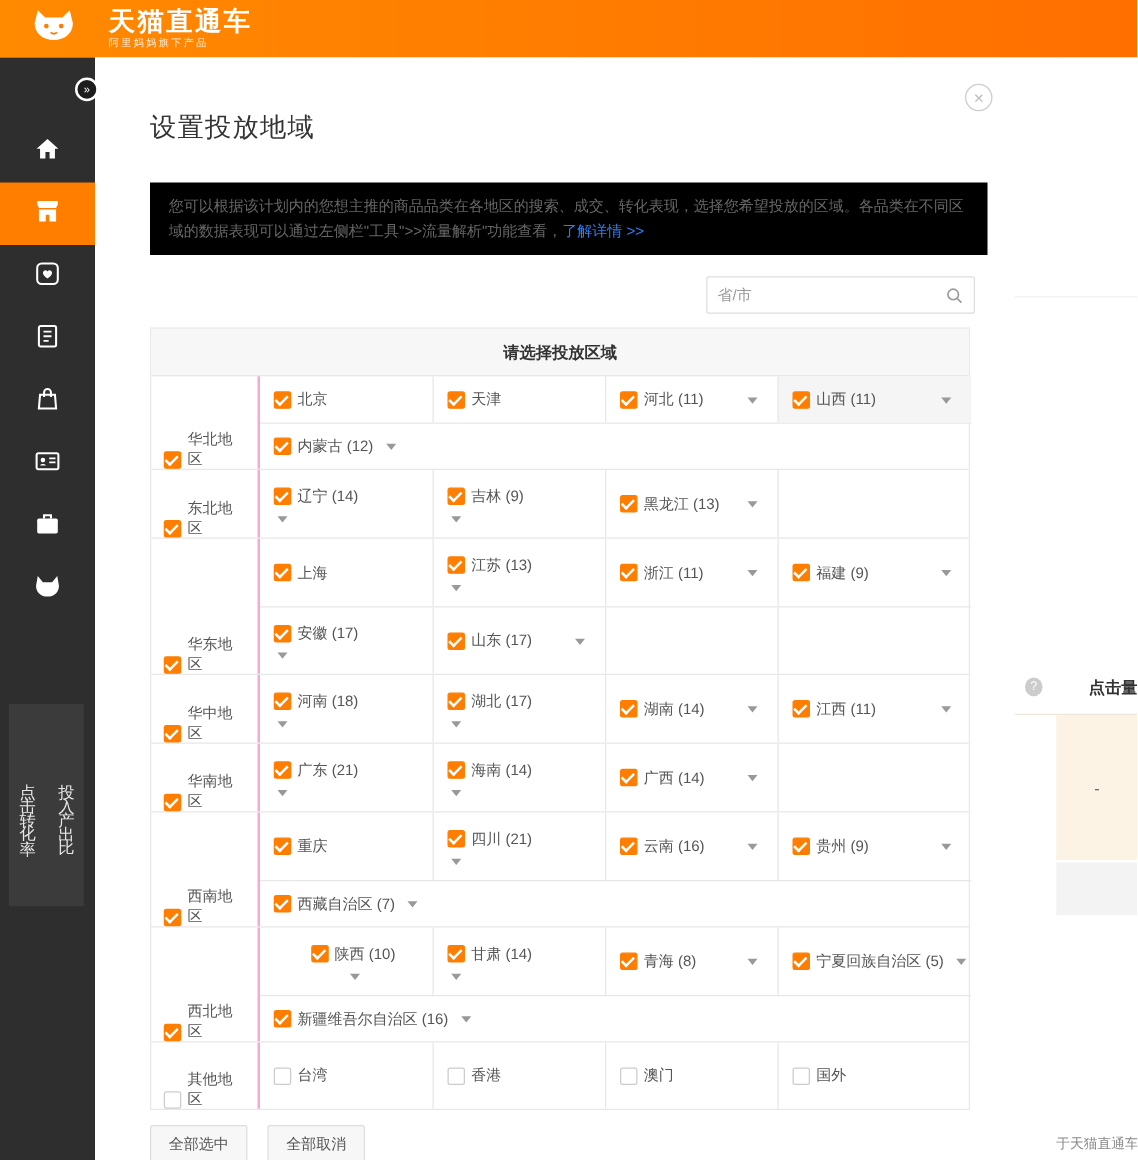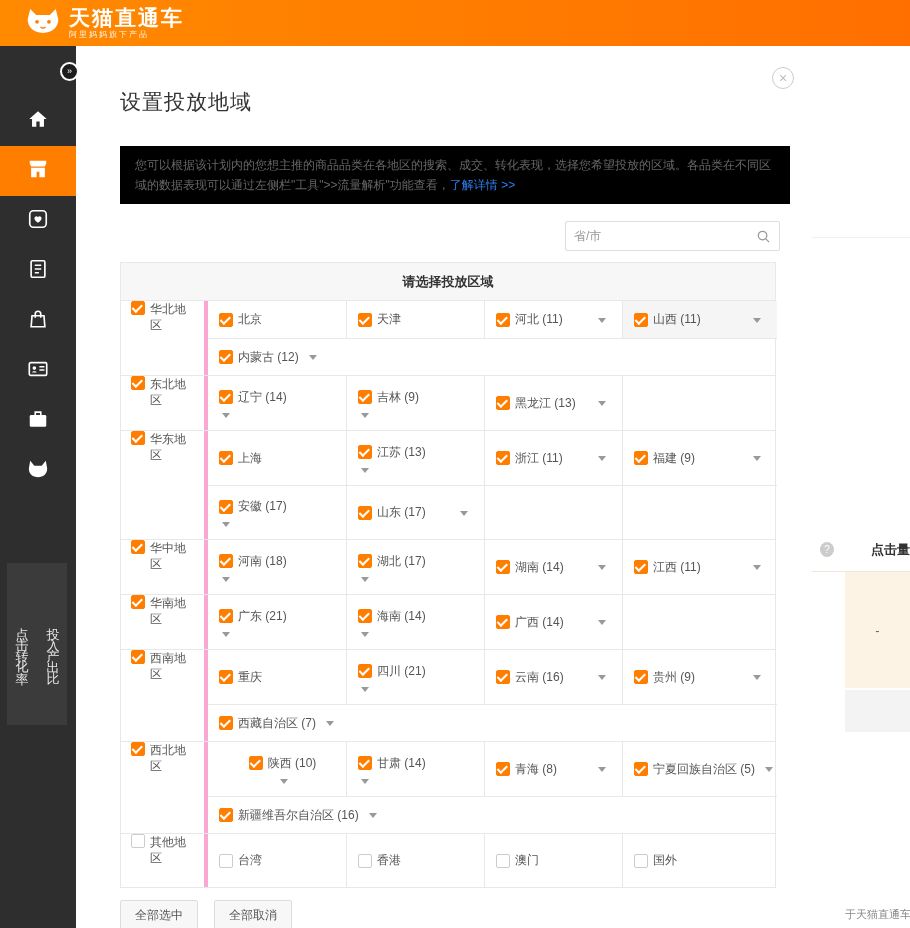--- a/index.html
+++ b/index.html
@@ -3,21 +3,21 @@
 <meta charset="utf-8">
 <style>
   * { margin:0; padding:0; box-sizing:border-box; }
   html,body { width:910px; height:928px; overflow:hidden; background:#fff;
     font-family:"Liberation Sans","DejaVu Sans",sans-serif; }
   .stage { position:relative; width:910px; height:928px; overflow:hidden; background:#fff; }
 
   
   .topbar { position:absolute; top:0; left:0; width:910px; height:46px;
     background:linear-gradient(90deg,#ff8a00,#ff6f00); display:flex; align-items:center; padding-left:26px; }
-  .logo { display:flex; align-items:center; gap:9px; }
+  .logo { display:flex; align-items:flex-start; gap:27px; }
   .logo-text .brand { color:#fff; font-size:21px; font-weight:bold; letter-spacing:2px; line-height:23px; }
   .logo-text .subbrand { color:rgba(255,255,255,.88); font-size:8px; letter-spacing:2px; }
 
   
   .sidebar { position:absolute; top:46px; left:0; width:76px; height:882px; background:#2e2e2e; padding-top:50px; }
   .side-item { width:76px; height:50px; display:flex; align-items:center; justify-content:center; cursor:pointer; }
   .side-item.selected { background:#ff7e00; }
   .collapse-btn { position:absolute; top:62px; left:60px; width:19px; height:19px; border-radius:50%;
     background:#1d1d1d; border:2px solid #fff; color:#fff; font-size:9px; line-height:1;
     display:flex; align-items:center; justify-content:center; z-index:30; cursor:pointer; }
@@ -39,22 +39,22 @@
   .search-input { flex:1; border:none; outline:none; padding:0 8px; font-size:12px; color:#4d7c0f; background:transparent;
     font-family:"Liberation Sans","DejaVu Sans",sans-serif; }
   .search-input::placeholder { color:#999; }
   .search-icon { padding:0 8px 0 2px; display:flex; align-items:center; cursor:pointer; }
 
   .region-table { position:absolute; top:216px; left:44px; width:656px; border:1px solid #e8e8e8; background:#fff; }
   .table-header { height:38px; background:#f7f7f7; border-bottom:1px solid #e8e8e8; display:flex;
     align-items:center; justify-content:center; font-size:13px; font-weight:bold; color:#333; }
   .region-row { display:flex; }
   .region-row + .region-row { border-top:1px solid #e8e8e8; }
-  .region-cell { width:87px; flex:none; border-right:4px solid #f9a8d4; display:flex;
-    align-items:flex-start; padding-left:10px; }
+  .region-cell { width:87px; flex:none; border-right:2px solid #f9a8d4; display:flex;
+    align-items:flex-end; padding-left:10px; }
   .region-label { font-size:12px; color:#555; width:42px; line-height:16px; margin-left:5px; }
   .subrows { flex:1; display:flex; flex-direction:column; }
   .subrow { display:flex; }
   .subrow + .subrow { border-top:1px solid #e8e8e8; }
   .pcell { position:relative; display:flex; flex-direction:column; justify-content:center;
     align-items:flex-start; padding-left:11px; flex-shrink:1; }
   .pcell + .pcell { border-left:1px solid #e8e8e8; }
   .pcell.hover { background:#f5f5f5;text-align:center; }
   .cbline { display:flex; align-items:center; }
   .plabel { font-size:12px; color:#555; margin-left:5px; white-space:nowrap; cursor:pointer; }

